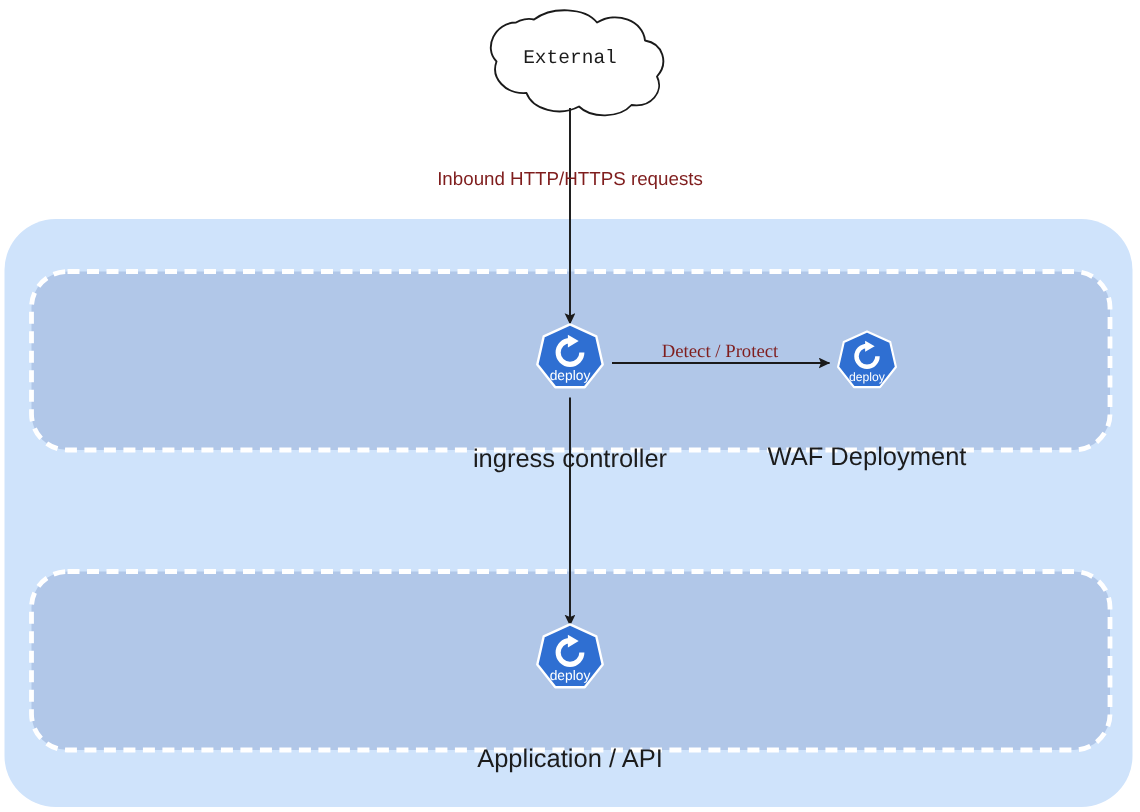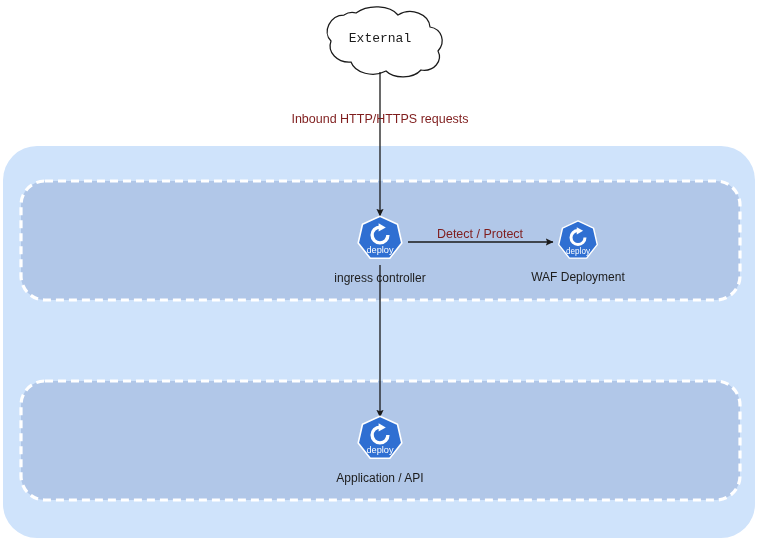--- a/index.html
+++ b/index.html
@@ -27,23 +27,24 @@
     left: 0;
     top: 0;
     width: 760px;
     height: 541px;
   }
   .node {
     position: absolute;
     display: flex;
     flex-direction: column;
     align-items: center;
+    gap: 28px;
   }
   .node-label {
-    font-size: 12px;
+    font-size: 17px;
     line-height: 16px;
     color: #1c1c1c;
     white-space: nowrap;
     text-align: left;
     margin-top: 4px;
   }
   .edge-label {
     position: absolute;
     font-size: 12.5px;
     line-height: 15px;
@@ -94,21 +95,21 @@
 
     <line x1="408" y1="242" x2="553" y2="242" stroke="#1a1a1a" stroke-width="1.3" marker-end="url(#arrowhead)"></line>
 
     <line x1="380" y1="265" x2="380" y2="417" stroke="#1a1a1a" stroke-width="1.3" marker-end="url(#arrowhead)"></line>
   </svg>
 
   <div class="cloud-label" style="left:317px; top:31px; width:126px; text-align:center;font-family:Liberation Mono, monospace;">External</div>
 
   <div class="edge-label" style="left:280px; top:112px; width:200px;">Inbound HTTP/HTTPS requests</div>
 
-  <div class="edge-label" style="left:410px; top:227px; width:140px;">Detect / Protect</div>
+  <div class="edge-label" style="left:410px; top:227px; width:140px;font-family:Liberation Serif, serif;">Detect / Protect</div>
 
   <div class="node" style="left:330px; top:214px; width:100px;">
     <span class="deploy-icon">
       <svg width="52" height="52" viewBox="0 0 52 52" xmlns="http://www.w3.org/2000/svg">
         <path d="M26,2.2 L43.5,10.2 L47.8,29 L35.8,44.2 L16.2,44.2 L4.2,29 L8.5,10.2 Z" fill="#2f6fd2" stroke="#ffffff" stroke-width="1.6" stroke-linejoin="round"></path>
         <path d="M26,11.4 A9.6,9.6 0 1 0 35.6,21 L32.2,21 A6.2,6.2 0 1 1 26,14.8 Z" fill="#ffffff"></path>
         <path d="M24.6,9.2 L31.8,13.4 L24.6,17.6 Z" fill="#ffffff"></path>
         <text x="26" y="39.4" text-anchor="middle" fill="#ffffff" font-family="Liberation Sans, sans-serif" font-size="9.2">deploy</text>
       </svg>
     </span>

